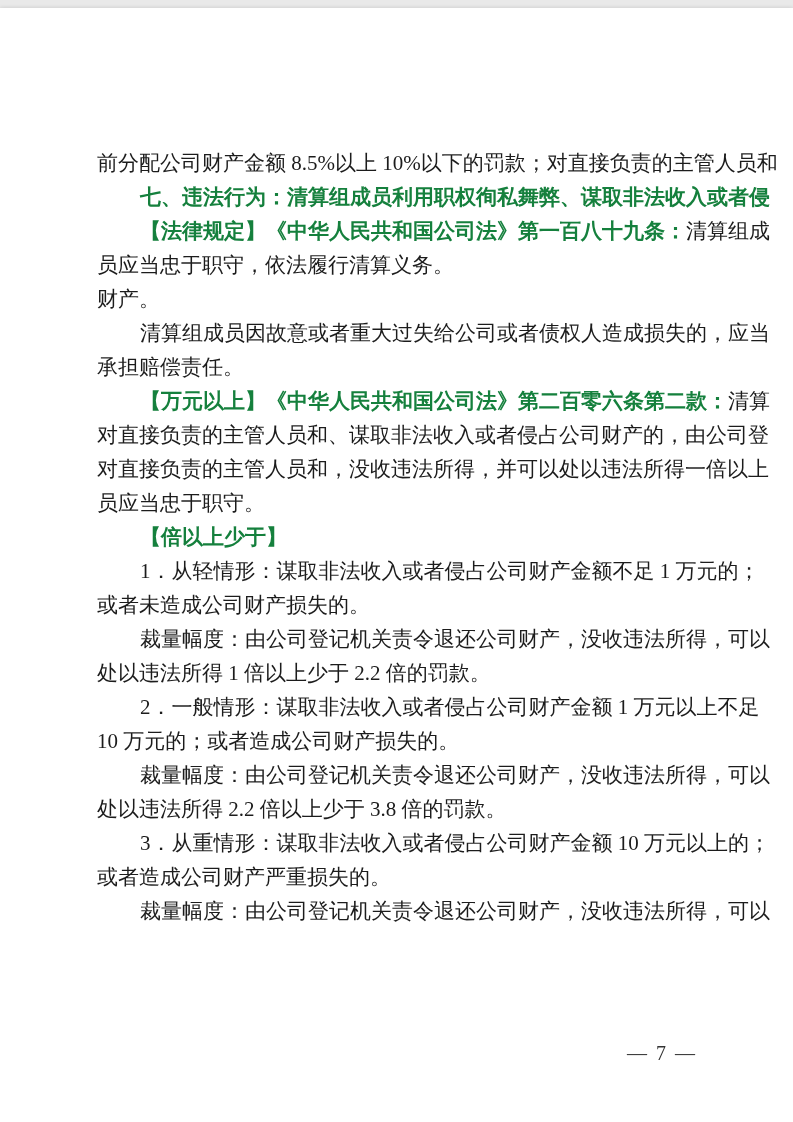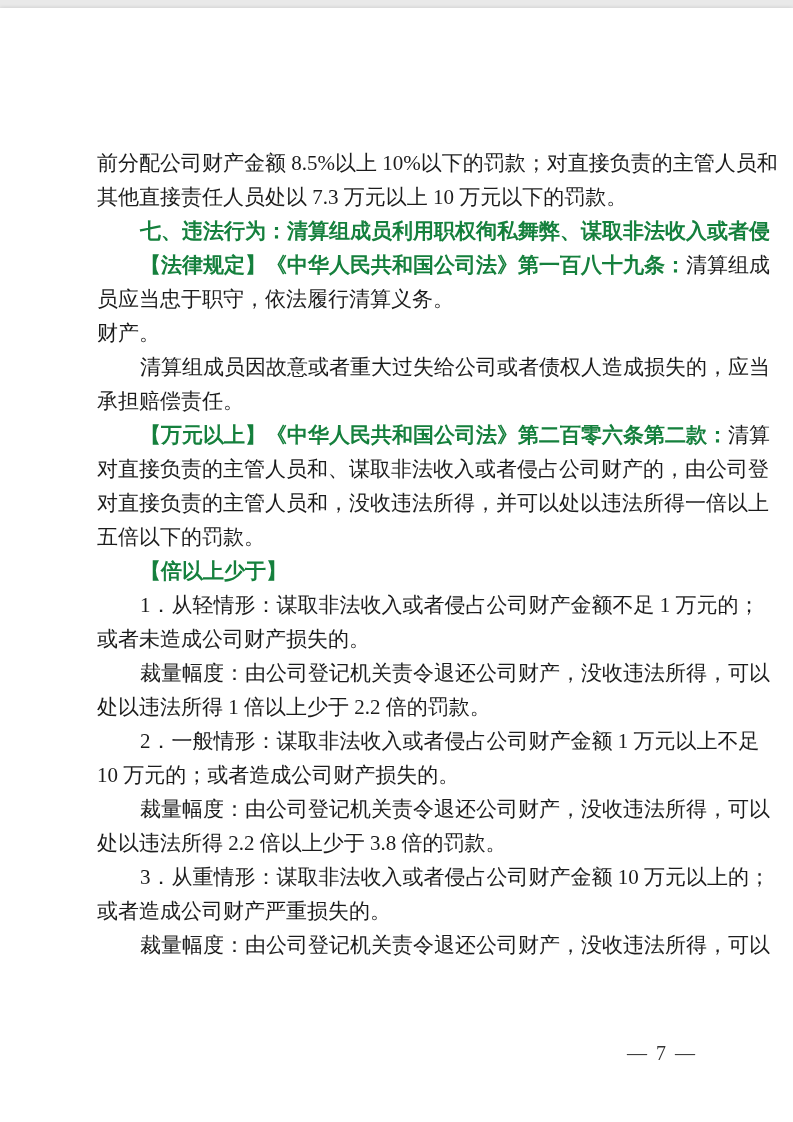--- a/index.html
+++ b/index.html
@@ -50,31 +50,30 @@
     color: #333333;
     letter-spacing: 2px;
   }
 </style>
 </head>
 <body>
 
 <div class="page">
   <div class="content" id="doc-content">
       <div class="line"><span class="seg">前分配公司财产金额 8.5%以上 10%以下的罚款；对直接负责的主管人员和</span></div>
-      <div class="line"><span class="seg">其他直接责任人员处以 7.3 万元以上 10 万元以下的罚款。</span></div>
       <div class="line indent"><span class="seg hei">七、违法行为：清算组成员利用职权徇私舞弊、谋取非法收入或者侵</span></div>
       <div class="line indent"><span class="seg hei">【法律规定】《中华人民共和国公司法》第一百八十九条：</span><span class="seg">清算组成</span></div>
       <div class="line"><span class="seg">员应当忠于职守，依法履行清算义务。</span></div>
       <div class="line"><span class="seg">财产。</span></div>
       <div class="line indent"><span class="seg">清算组成员因故意或者重大过失给公司或者债权人造成损失的，应当</span></div>
       <div class="line"><span class="seg">承担赔偿责任。</span></div>
       <div class="line indent"><span class="seg hei">【万元以上】《中华人民共和国公司法》第二百零六条第二款：</span><span class="seg">清算</span></div>
       <div class="line"><span class="seg">对直接负责的主管人员和、谋取非法收入或者侵占公司财产的，由公司登</span></div>
       <div class="line"><span class="seg">对直接负责的主管人员和，没收违法所得，并可以处以违法所得一倍以上</span></div>
-      <div class="line"><span class="seg">五倍以下的罚款。</span></div>
+      <div class="line"><span class="seg">员应当忠于职守。</span></div>
       <div class="line indent"><span class="seg hei">【倍以上少于】</span></div>
       <div class="line indent"><span class="seg">1．从轻情形：谋取非法收入或者侵占公司财产金额不足 1 万元的；</span></div>
       <div class="line"><span class="seg">或者未造成公司财产损失的。</span></div>
       <div class="line indent"><span class="seg">裁量幅度：由公司登记机关责令退还公司财产，没收违法所得，可以</span></div>
       <div class="line"><span class="seg">处以违法所得 1 倍以上少于 2.2 倍的罚款。</span></div>
       <div class="line indent"><span class="seg">2．一般情形：谋取非法收入或者侵占公司财产金额 1 万元以上不足</span></div>
       <div class="line"><span class="seg">10 万元的；或者造成公司财产损失的。</span></div>
       <div class="line indent"><span class="seg">裁量幅度：由公司登记机关责令退还公司财产，没收违法所得，可以</span></div>
       <div class="line"><span class="seg">处以违法所得 2.2 倍以上少于 3.8 倍的罚款。</span></div>
       <div class="line indent"><span class="seg">3．从重情形：谋取非法收入或者侵占公司财产金额 10 万元以上的；</span></div>

